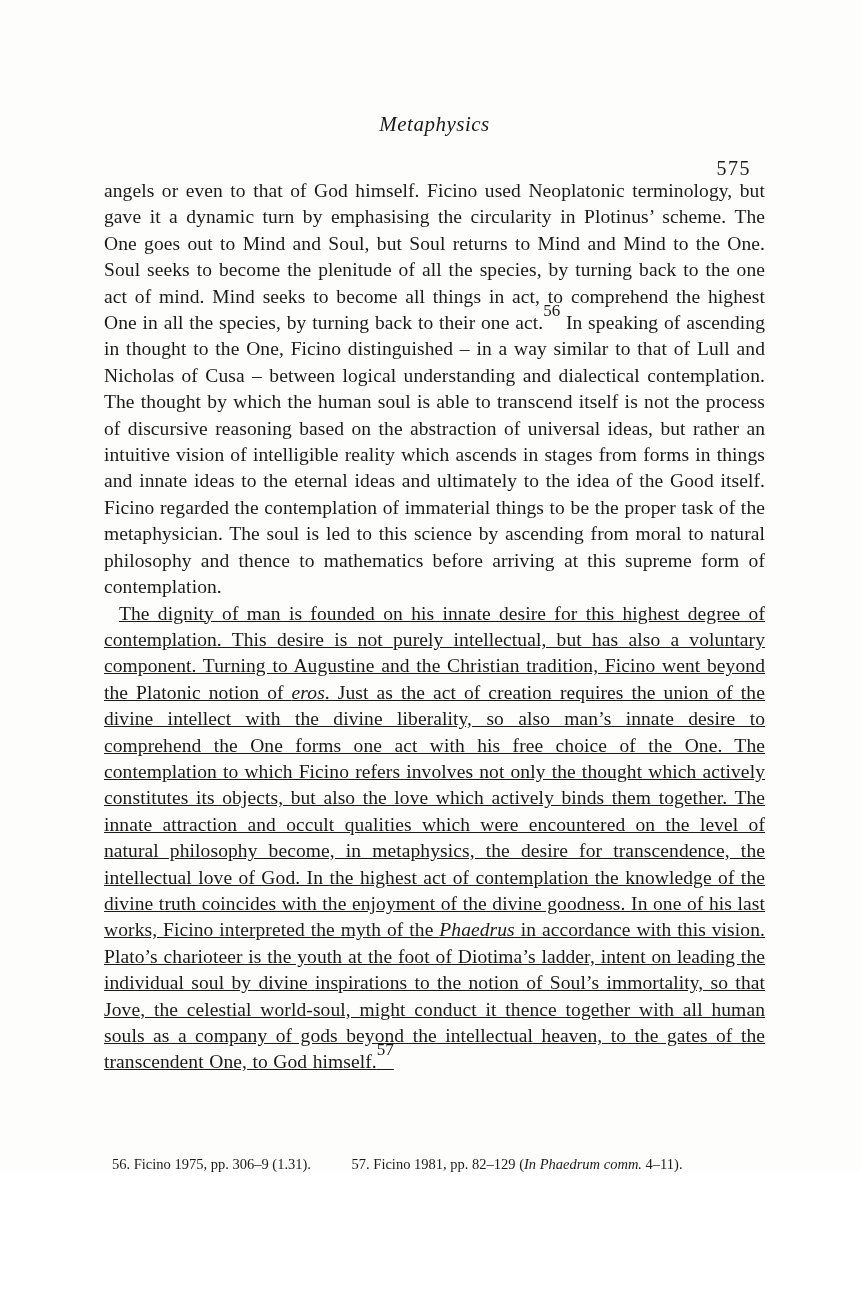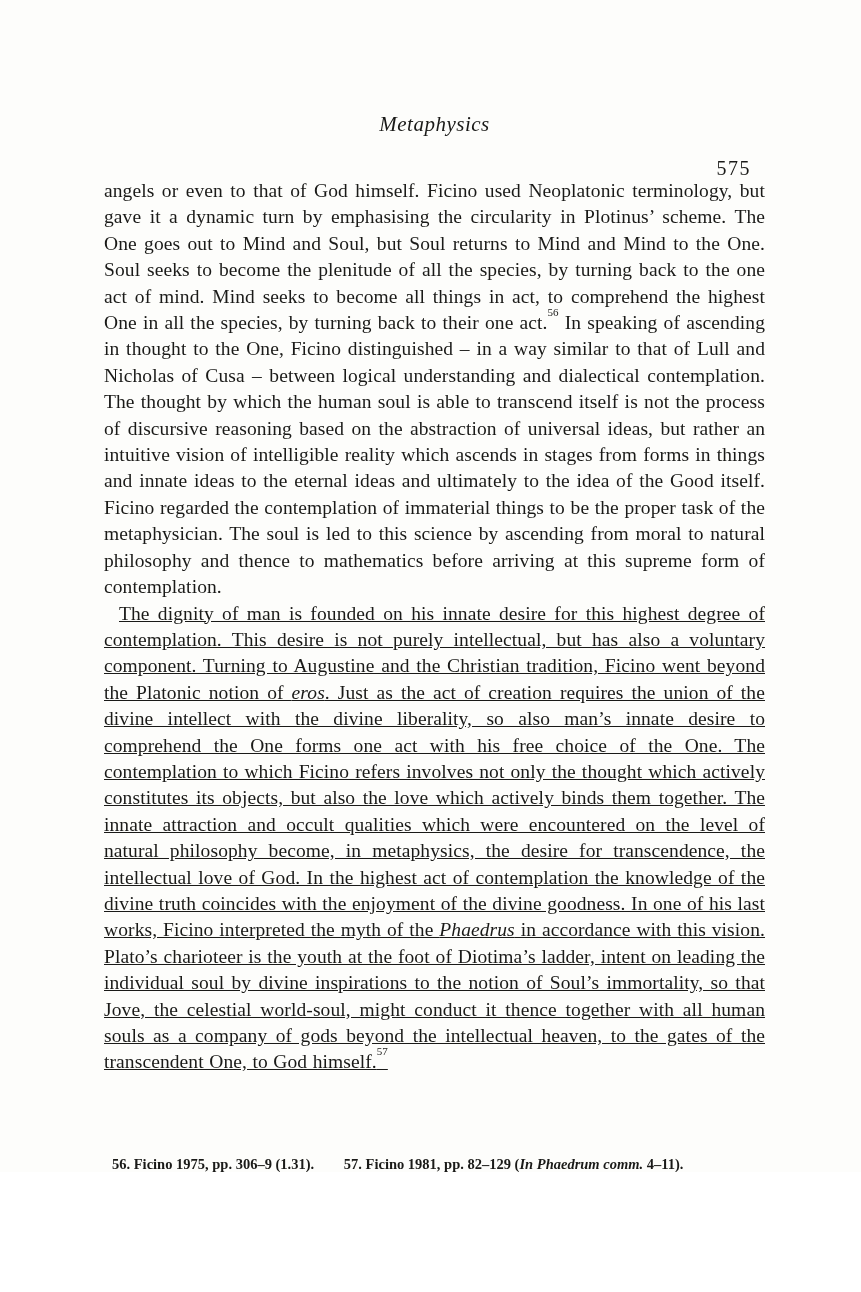--- a/index.html
+++ b/index.html
@@ -53,42 +53,41 @@
     word-spacing: 0.5px;
   }
   .body-text p.indent {
     text-indent: 15px;
     text-decoration: underline;
   }
   .body-text em, .footnotes em {
     font-style: italic;
   }
   sup.fn-ref {
-    font-size: 11px;
+    font-size: 17px;
     line-height: 0;
     position: relative;
     top: -6px;
     letter-spacing: 0;
   }
   .footnotes {
     position: absolute;
     left: 104px;
     top: 1155px;
     width: 672px;
     font-size: 14.5px;
     line-height: 19px;
     padding-left: 8px;
     box-sizing: border-box;
   }
   .footnote-item {
     display: inline;
-    font-weight: bold;
   }
   .footnote-item + .footnote-item {
-    margin-left: 26px;
+    margin-left: 37px;
   }
 </style>
 </head>
 <body>
 
 <div class="page">
   <div class="content">
 
     <div class="running-head">
       <div class="running-title">Metaphysics</div>

